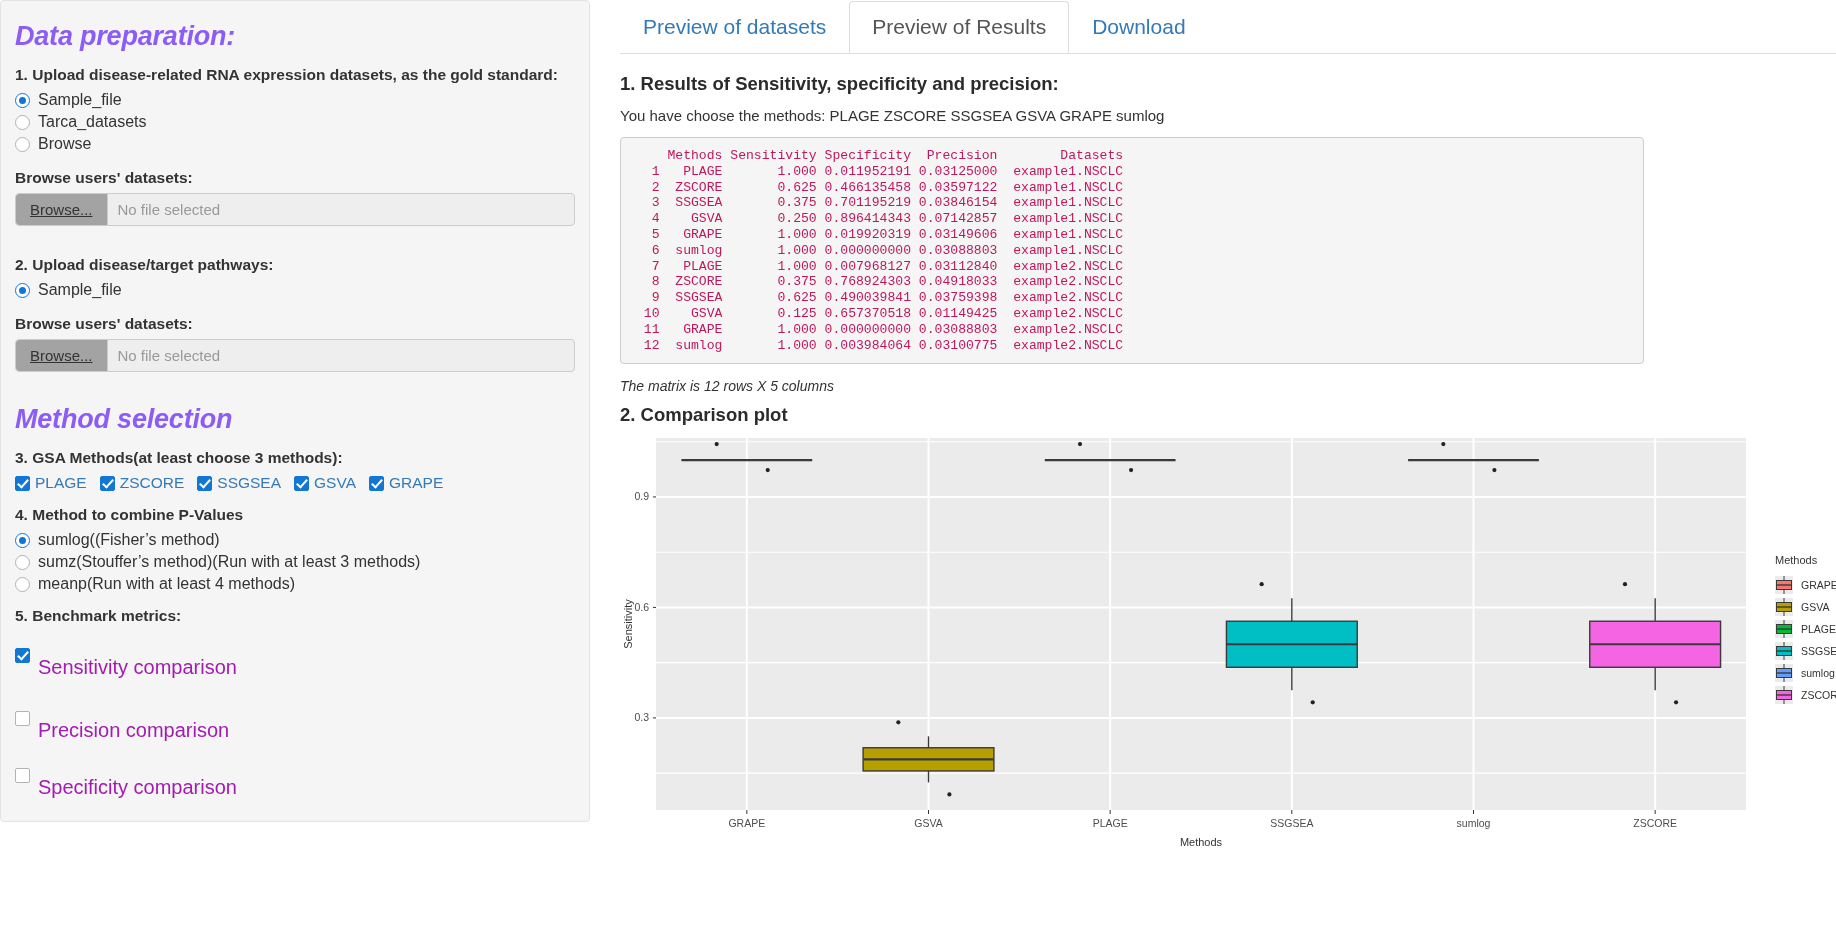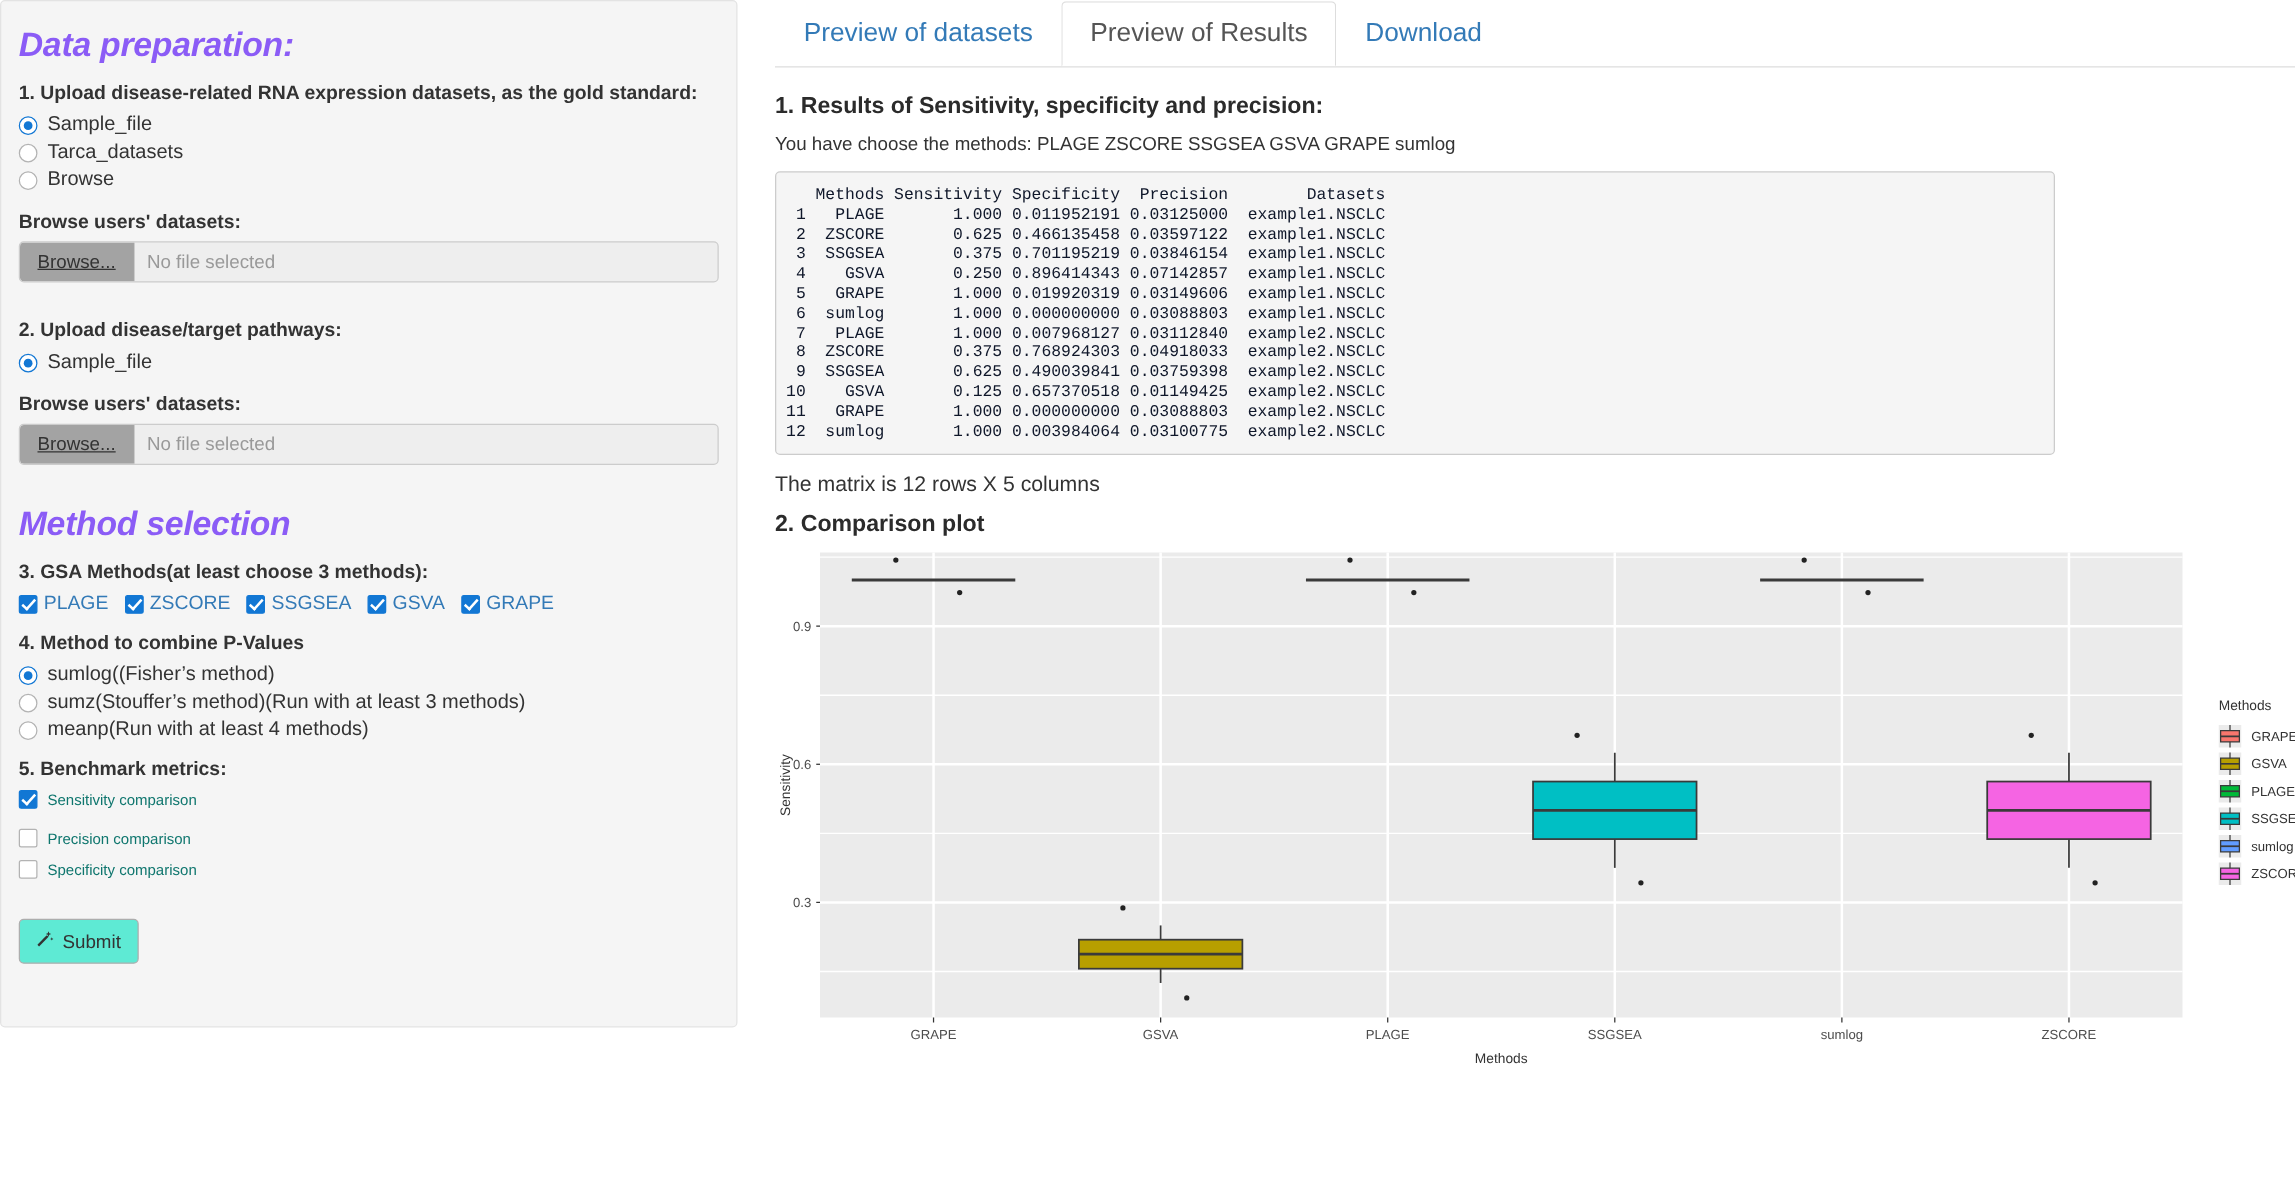--- a/index.html
+++ b/index.html
@@ -89,21 +89,21 @@
     display: inline-block; position: relative; flex: none;
   }
   .chk.on { background: #1277d4; border-color: #1277d4; }
   .chk.on:after {
     content: ""; position: absolute; left: 4px; top: 0px;
     width: 4px; height: 9px; border: solid #fff;
     border-width: 0 2px 2px 0; transform: rotate(42deg);
   }
   .chk-item { display: flex; align-items: center; gap: 5px; }
   .chk-item .lbl { font-size: 15.5px; color: #337ab7; }
-  .check-row .lbl2 { font-size: 12px; color: #0f766e; margin-left: 8px; }
+  .check-row .lbl2 { font-size: 20px; color: #a21caf; margin-left: 8px; margin-top: 24px; }
 
   #submit-btn {
     margin-top: 16px;
     display: inline-flex; align-items: center; gap: 7px;
     background: #5eead4; border: 1px solid #adadad;
     border-radius: 4px; padding: 8px 13px;
     font-size: 15px; color: #333; cursor: pointer;
   }
 
   
@@ -138,30 +138,30 @@
   .h-res {
     font-size: 18.5px; font-weight: bold; color: #2b2b2b;
     margin: 19px 0 12px 0;
   }
   .sub-res { font-size: 15px; color: #333; margin: 0 0 8px 0; }
 
   #pre-box {
     background: #f5f5f5;
     border: 1px solid #cccccc;
     border-radius: 4px;
-    padding: 10px 0;
+    padding: 10px 15px;
     width: 1024px;
     font-family: "Liberation Mono", "DejaVu Sans Mono", monospace;
     font-size: 13.1px;
     line-height: 15.8px;
-    color: #0f172a;
+    color: #be185d;
     white-space: pre;
     overflow: hidden;
   }
-  .matrix-note { font-size: 17px; color: #333; margin: 12px 0 10px 0; }
+  .matrix-note { font-size: 14px; color: #333; margin: 12px 0 10px 0; font-style: italic; }
   .h-plot { font-size: 18.5px; font-weight: bold; color: #2b2b2b; margin: 8px 0 8px 0; }
 
   
   #plot-wrap { position: relative; width: 1310px; height: 430px; }
   #plot-svg { display: block; }
 </style>
 </head>
 <body>
 
 <div id="app">

